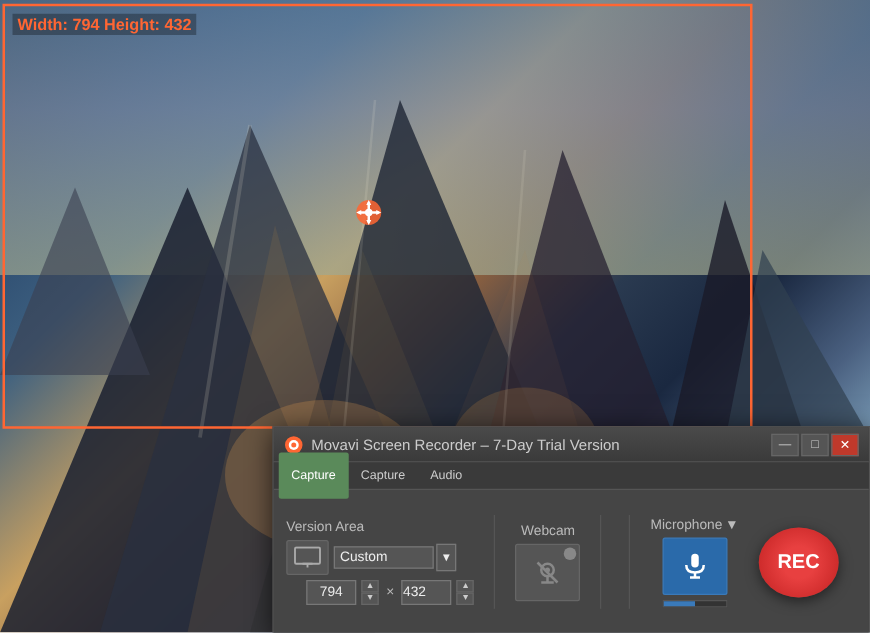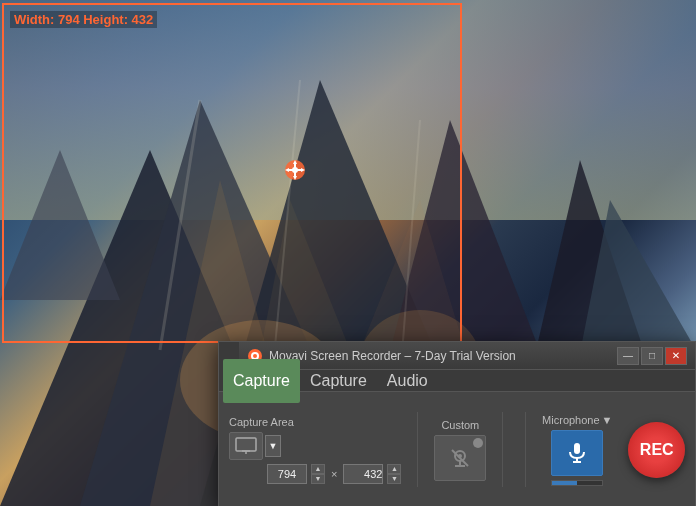--- a/index.html
+++ b/index.html
@@ -50,21 +50,21 @@
       top: 0; left: 0;
       width: 696px;
       height: 506px;
     }
 
     
     .capture-rect {
       position: absolute;
       top: 3px;
       left: 2px;
-      width: 460px;
+      width: 600px;
       height: 340px;
       border: 2px solid #ff6633;
       pointer-events: none;
       z-index: 10;
     }
 
     .capture-label {
       position: absolute;
       top: 6px;
       left: 6px;
@@ -99,21 +99,20 @@
     }
 
     
     .title-bar {
       height: 28px;
       background: linear-gradient(180deg, #4a4a4a 0%, #3a3a3a 100%);
       display: flex;
       align-items: center;
       padding: 12px 8px;
       border-bottom: 1px solid #555;
-      margin-left: 20px;
     }
 
     .title-bar-icon {
       width: 16px;
       height: 16px;
       margin-right: 6px;
       flex-shrink: 0;
     }
 
     .title-bar-text {
@@ -155,21 +154,21 @@
       display: flex;
       align-items: center;
       padding: 0 4px;
       border-bottom: 1px solid #555;
     }
 
     .menu-item {
       padding: 13px 10px;
       color: #ccc;
       cursor: pointer;
-      font-size: 16px;
+      font-size: 10px;
       border-radius: 2px;
     }
 
     .menu-item.active {
       background: #5a8a5a;
       color: white;
     }
 
     
     .main-content {
@@ -239,21 +238,21 @@
       justify-content: center;
       cursor: pointer;
       font-size: 9px;
       margin-left: -2px;
     }
 
     .dimensions-row {
       display: flex;
       align-items: center;
       gap: 4px;
-      margin-left: 38px;
+      margin-left: 16px;
     }
 
     .dim-input {
       width: 40px;
       height: 20px;
       background: #555;
       border: 1px solid #777;
       color: #eee;
       font-size: 11px;
       text-align: center;
@@ -468,56 +467,61 @@
 
   <div class="menu-bar">
     <div class="menu-item active">Capture</div>
     <div class="menu-item">Capture</div>
     <div class="menu-item">Audio</div>
   </div>
 
   <div class="main-content">
 
     <div class="section">
-      <span class="section-label">Capture Area</span>
+      <span class="section-label">Version Area</span>
       <div class="capture-controls">
         <div class="dropdown-row">
           <div class="screen-icon-btn">
             <svg width="22" height="18" viewBox="0 0 22 18">
               <rect x="1" y="1" width="20" height="13" rx="1" stroke="#aaa" stroke-width="1.5" fill="none"></rect>
               <line x1="7" y1="14" x2="15" y2="14" stroke="#aaa" stroke-width="1.5"></line>
               <line x1="11" y1="14" x2="11" y2="17" stroke="#aaa" stroke-width="1.5"></line>
             </svg>
           </div>
+          <select class="dropdown-select">
+            <option>Custom</option>
+            <option>Full Screen</option>
+            <option>Window</option>
+          </select>
           <div class="dropdown-arrow">▼</div>
         </div>
         <div class="dimensions-row">
           <div class="dim-input" style="display:flex;align-items:center;justify-content:center;">
             <span>794</span>
           </div>
           <div class="dim-spinner">
             <div class="spin-btn">▲</div>
             <div class="spin-btn">▼</div>
           </div>
           <span class="cross-icon">×</span>
-          <div class="dim-input" style="display:flex;align-items:center;justify-content:flex-end;">
+          <div class="dim-input" style="display:flex;align-items:center;justify-content:flex-start;">
             <span>432</span>
           </div>
           <div class="dim-spinner">
             <div class="spin-btn">▲</div>
             <div class="spin-btn">▼</div>
           </div>
         </div>
       </div>
     </div>
 
     <div class="divider"></div>
 
     <div class="webcam-section">
-      <span class="section-label">Custom</span>
+      <span class="section-label">Webcam</span>
       <div class="webcam-btn">
         <svg width="24" height="24" viewBox="0 0 24 24">
           <circle cx="12" cy="10" r="5" stroke="#888" stroke-width="2" fill="none"></circle>
           <circle cx="12" cy="10" r="2" fill="#888"></circle>
           <line x1="12" y1="15" x2="12" y2="20" stroke="#888" stroke-width="2"></line>
           <line x1="7" y1="20" x2="17" y2="20" stroke="#888" stroke-width="2"></line>
 
           <line x1="4" y1="4" x2="20" y2="20" stroke="#888" stroke-width="2"></line>
         </svg>
         <div class="badge"></div>

